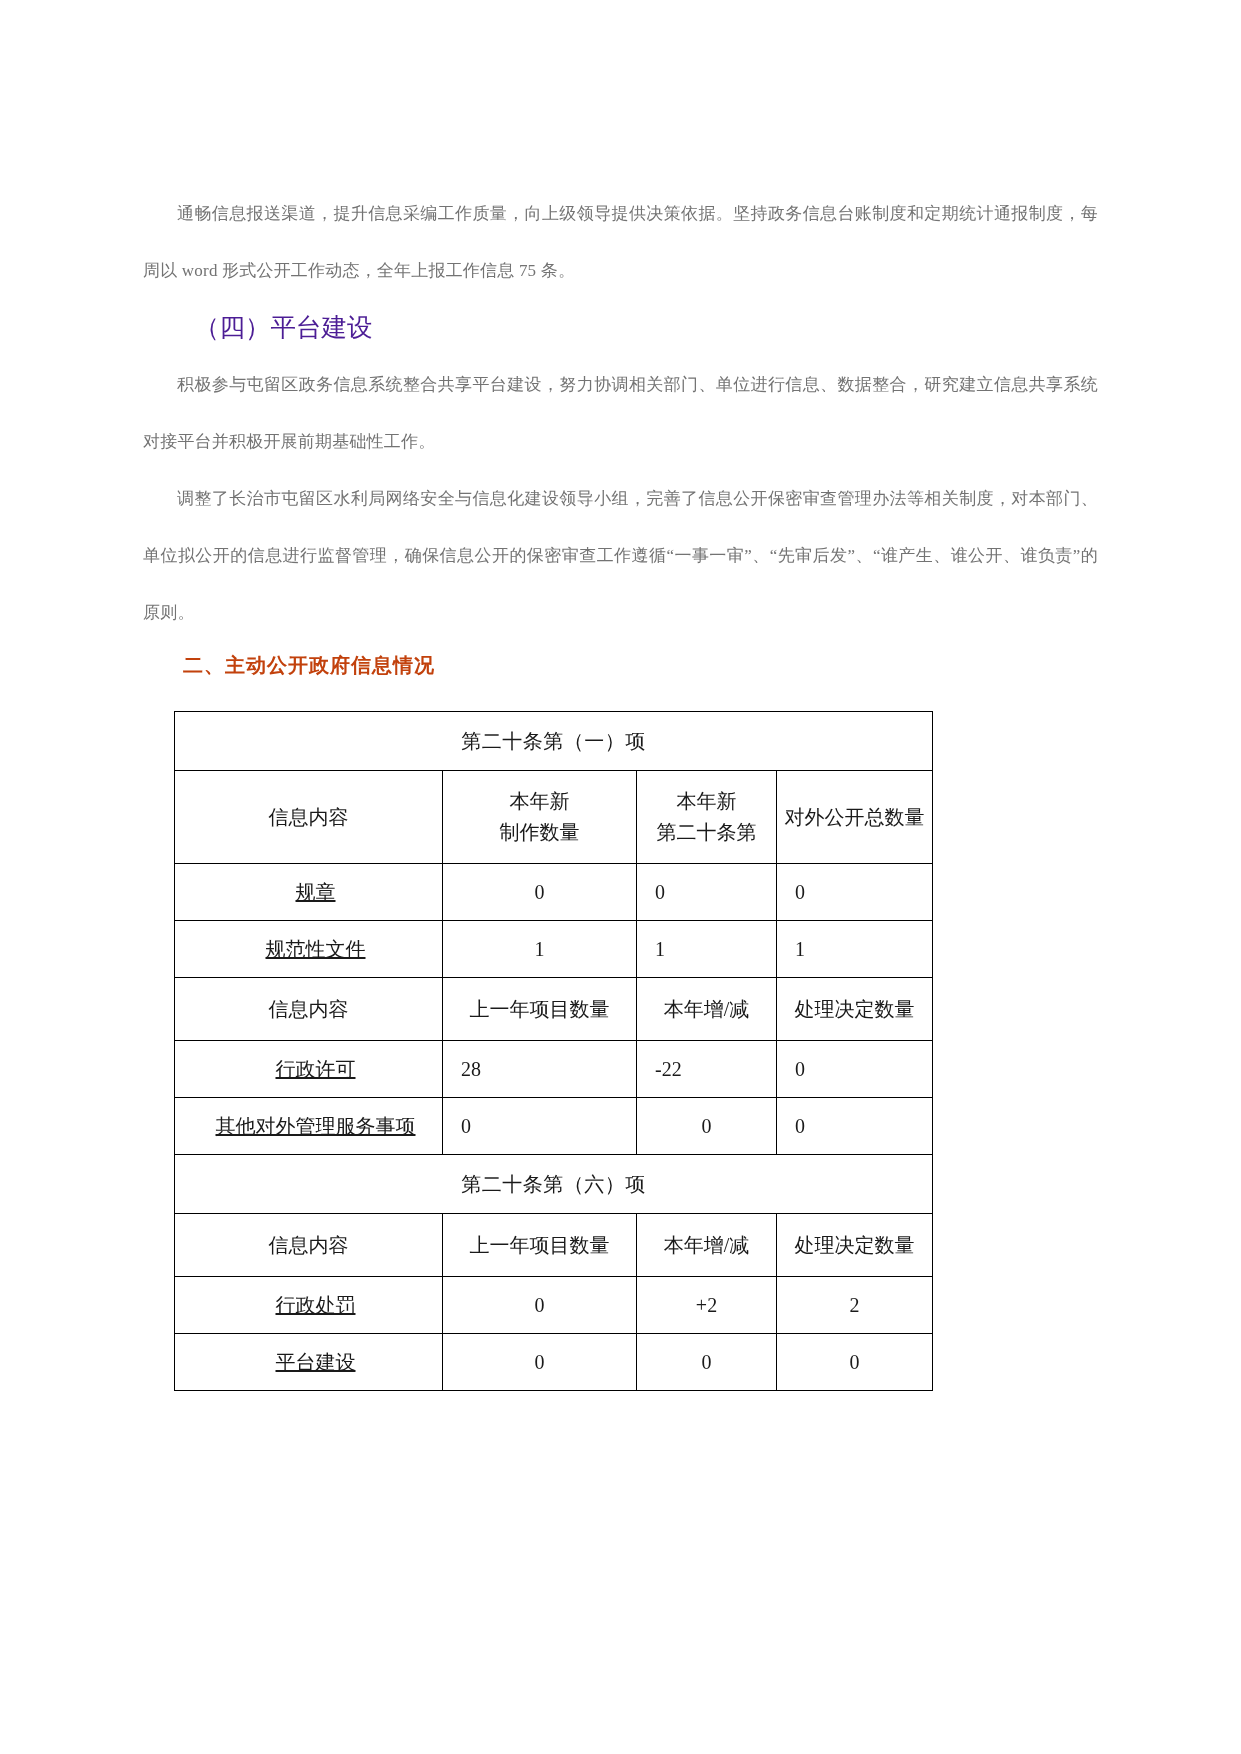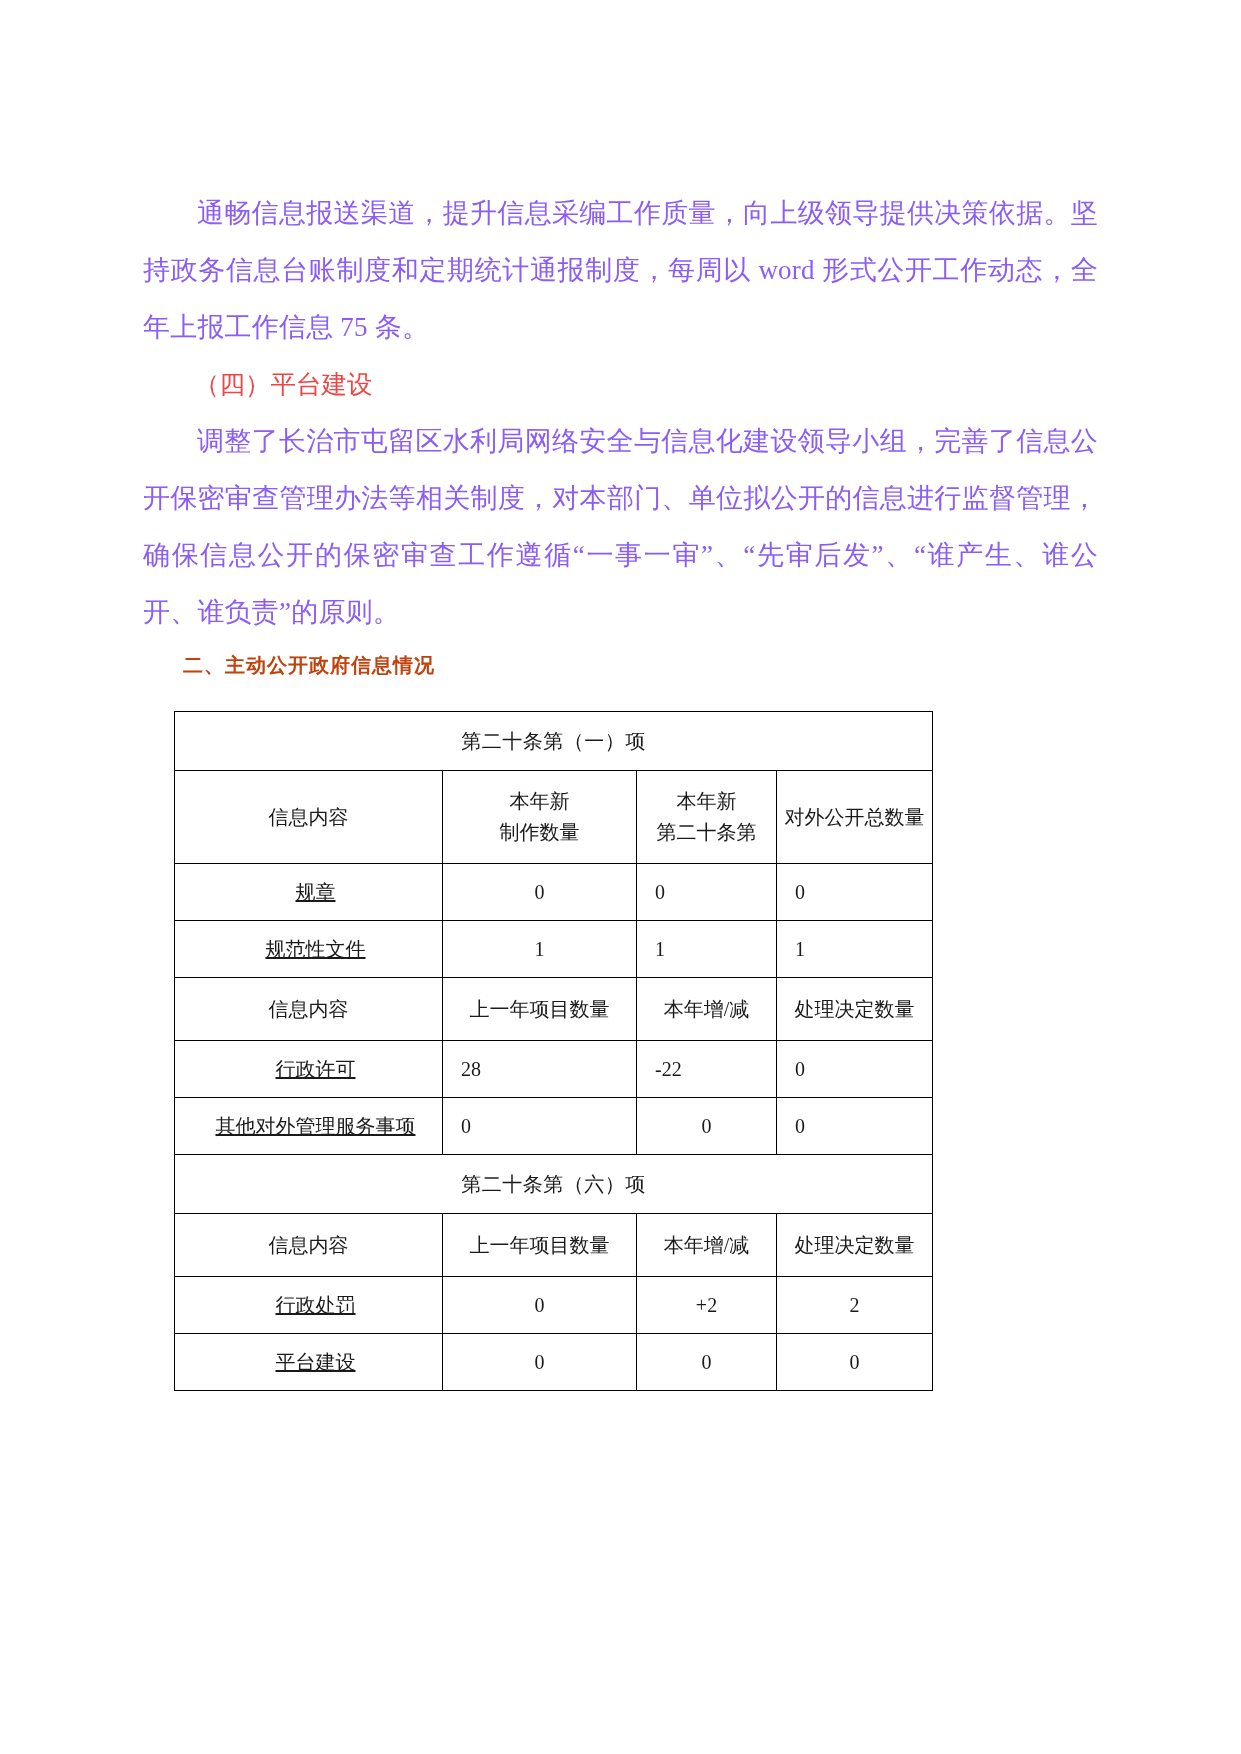--- a/index.html
+++ b/index.html
@@ -16,37 +16,37 @@
     -webkit-font-smoothing: antialiased;
   }
   .page {
     position: relative;
     width: 1241px;
     height: 1754px;
     box-sizing: border-box;
     padding: 185px 143px 0 143px;
   }
   .body-text {
-    font-size: 27px;
+    font-size: 17px;
     line-height: 57px;
     text-align: justify;
     text-justify: inter-ideograph;
     letter-spacing: 0.2px;
     margin: 0;
-    color: #8b5cf6;
+    color: #737373;
   }
   .indent {
     text-indent: 2em;
   }
   .section-label {
     font-size: 25.5px;
     line-height: 57px;
     margin: 0;
     text-indent: 2em;
-    color: #ef4444;
+    color: #4c1d95;
   }
   .heading-2 {
     font-size: 20px;
     line-height: 52px;
     margin: 0;
     text-indent: 2em;
     font-weight: bold;
     font-family: Liberation Mono, monospace;
     letter-spacing: 1px;
     color: #c2410c;
@@ -109,20 +109,21 @@
 </style>
 </head>
 <body>
 
 <div class="page">
 
   <p class="body-text indent">通畅信息报送渠道，提升信息采编工作质量，向上级领导提供决策依据。坚持政务信息台账制度和定期统计通报制度，每周以 word 形式公开工作动态，全年上报工作信息 75 条。</p>
 
   <p class="section-label">（四）平台建设</p>
 
+  <p class="body-text indent">积极参与屯留区政务信息系统整合共享平台建设，努力协调相关部门、单位进行信息、数据整合，研究建立信息共享系统对接平台并积极开展前期基础性工作。</p>
 
 
   <p class="body-text indent">调整了长治市屯留区水利局网络安全与信息化建设领导小组，完善了信息公开保密审查管理办法等相关制度，对本部门、单位拟公开的信息进行监督管理，确保信息公开的保密审查工作遵循“一事一审”、“先审后发”、“谁产生、谁公开、谁负责”的原则。</p>
 
   <p class="heading-2">二、主动公开政府信息情况</p>
 
   <table class="report-table">
     <colgroup>
       <col class="col-a">
         <col class="col-b">

